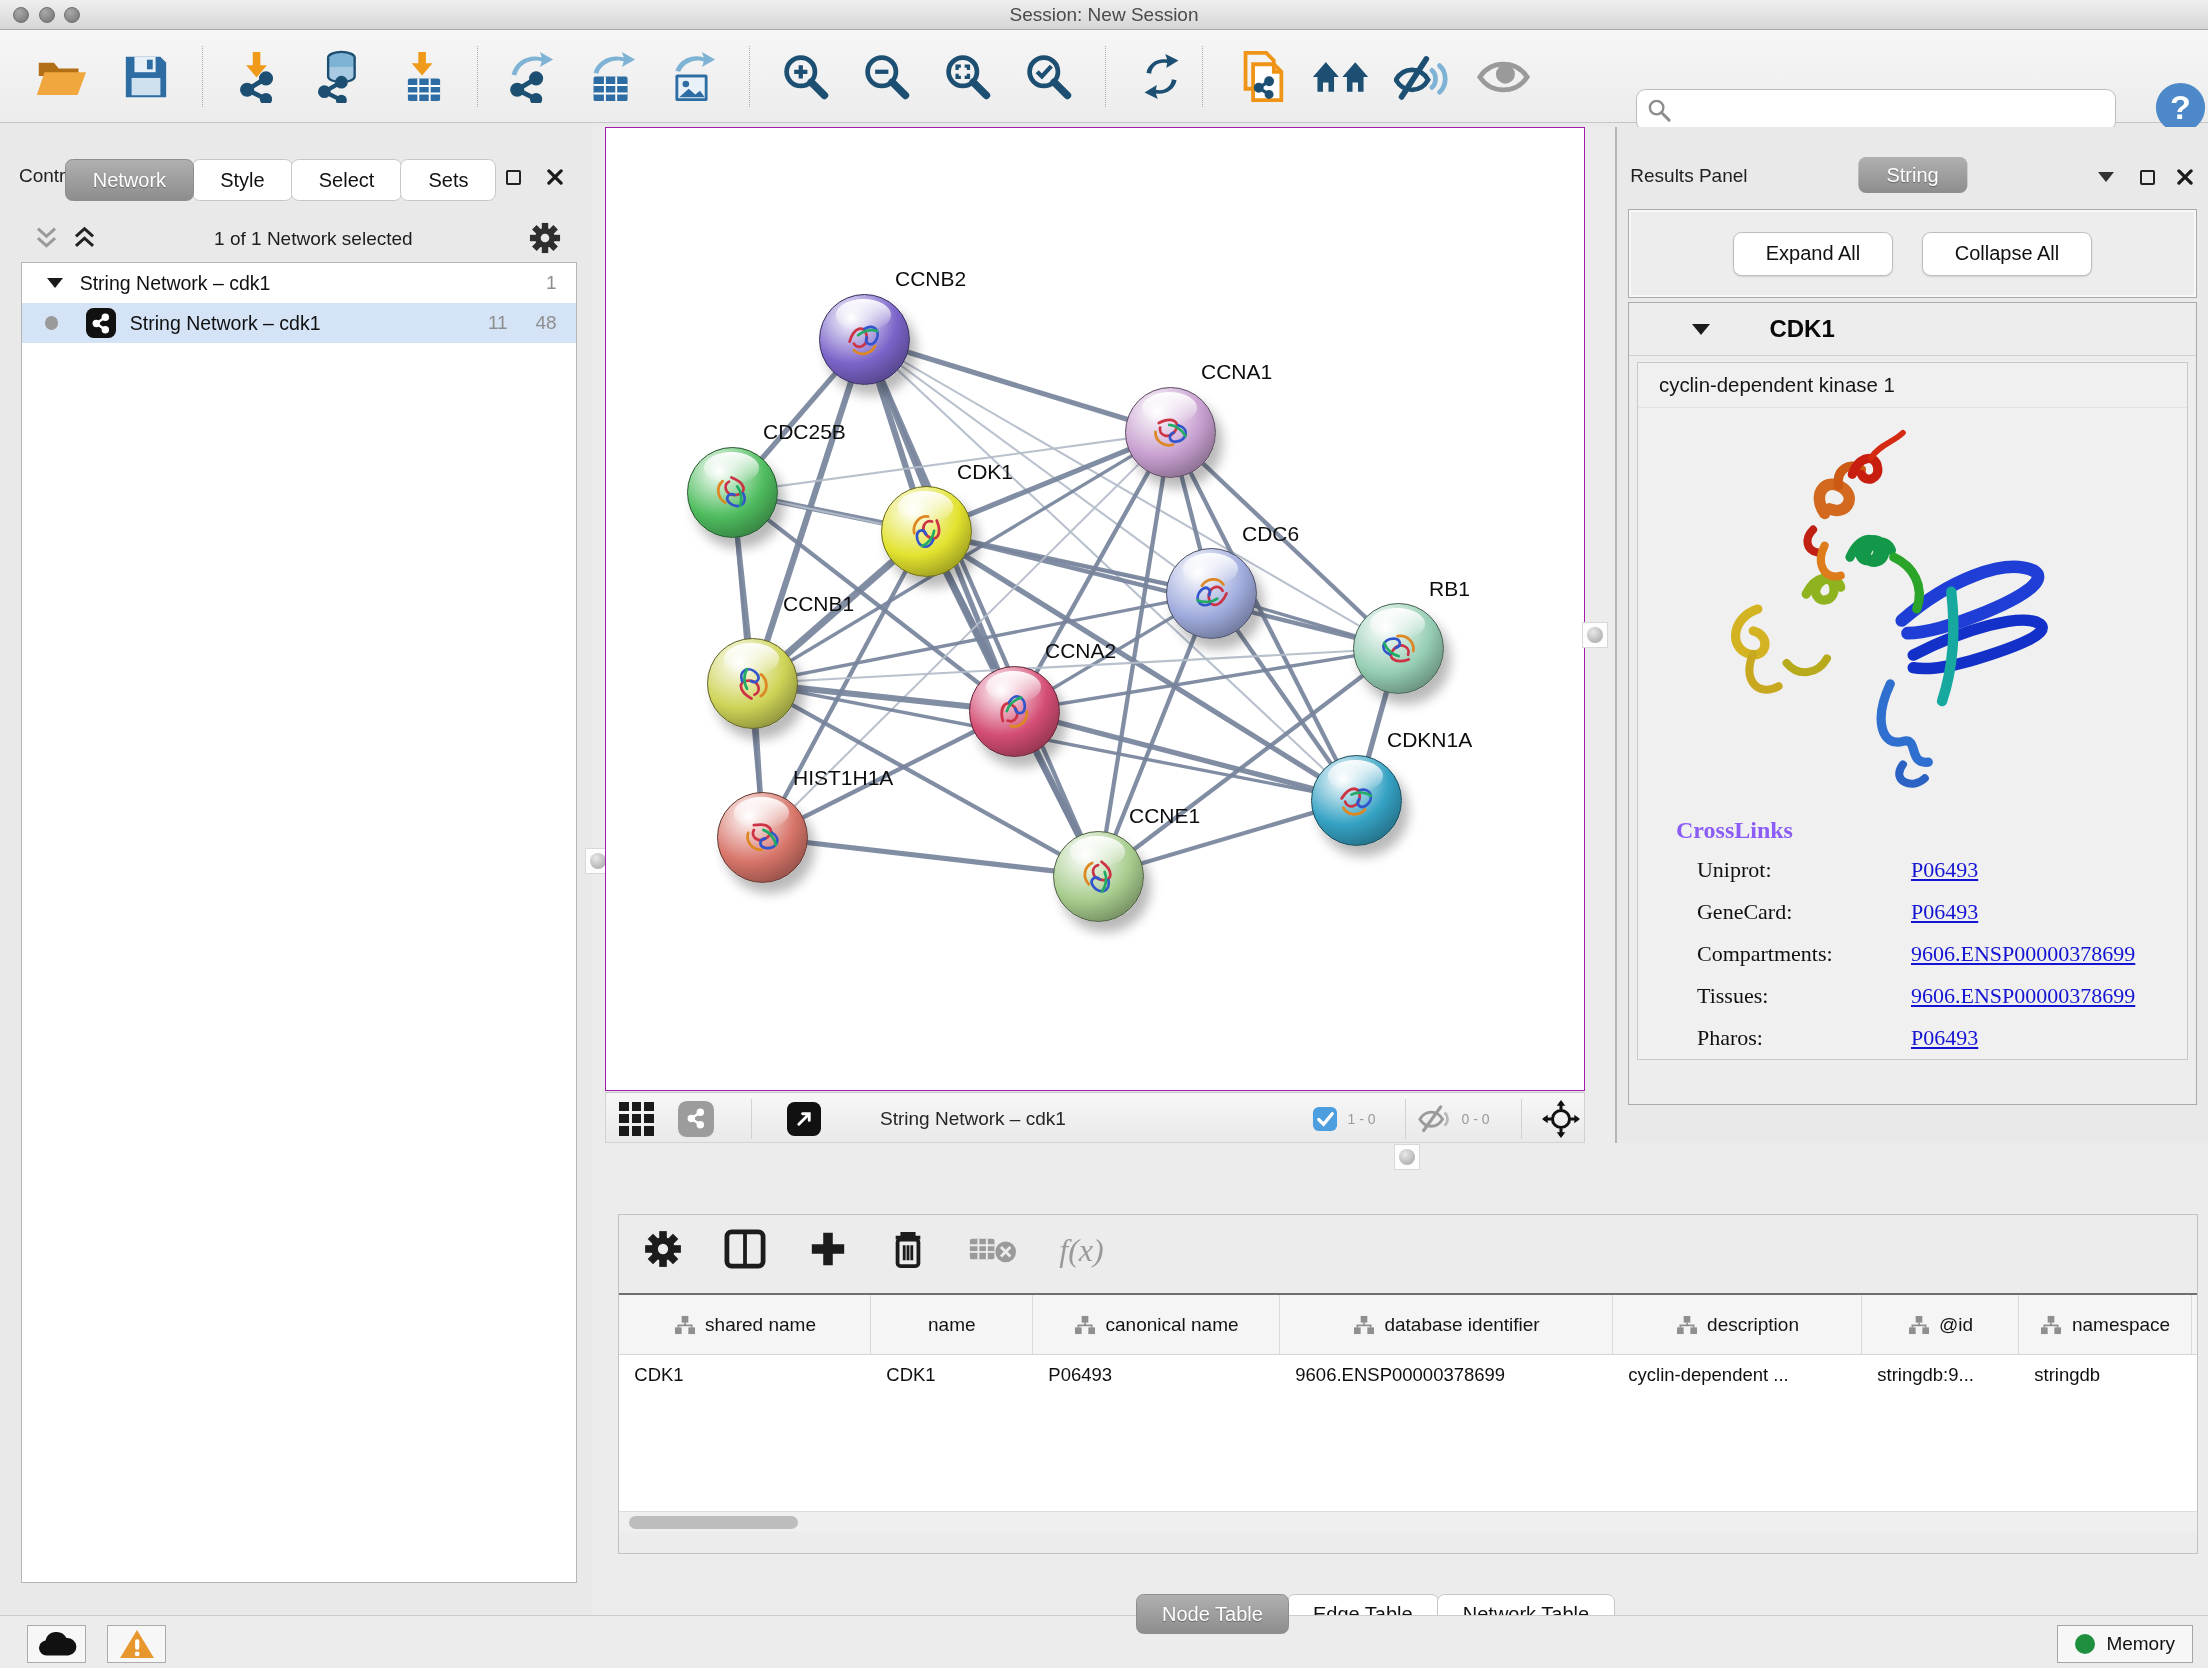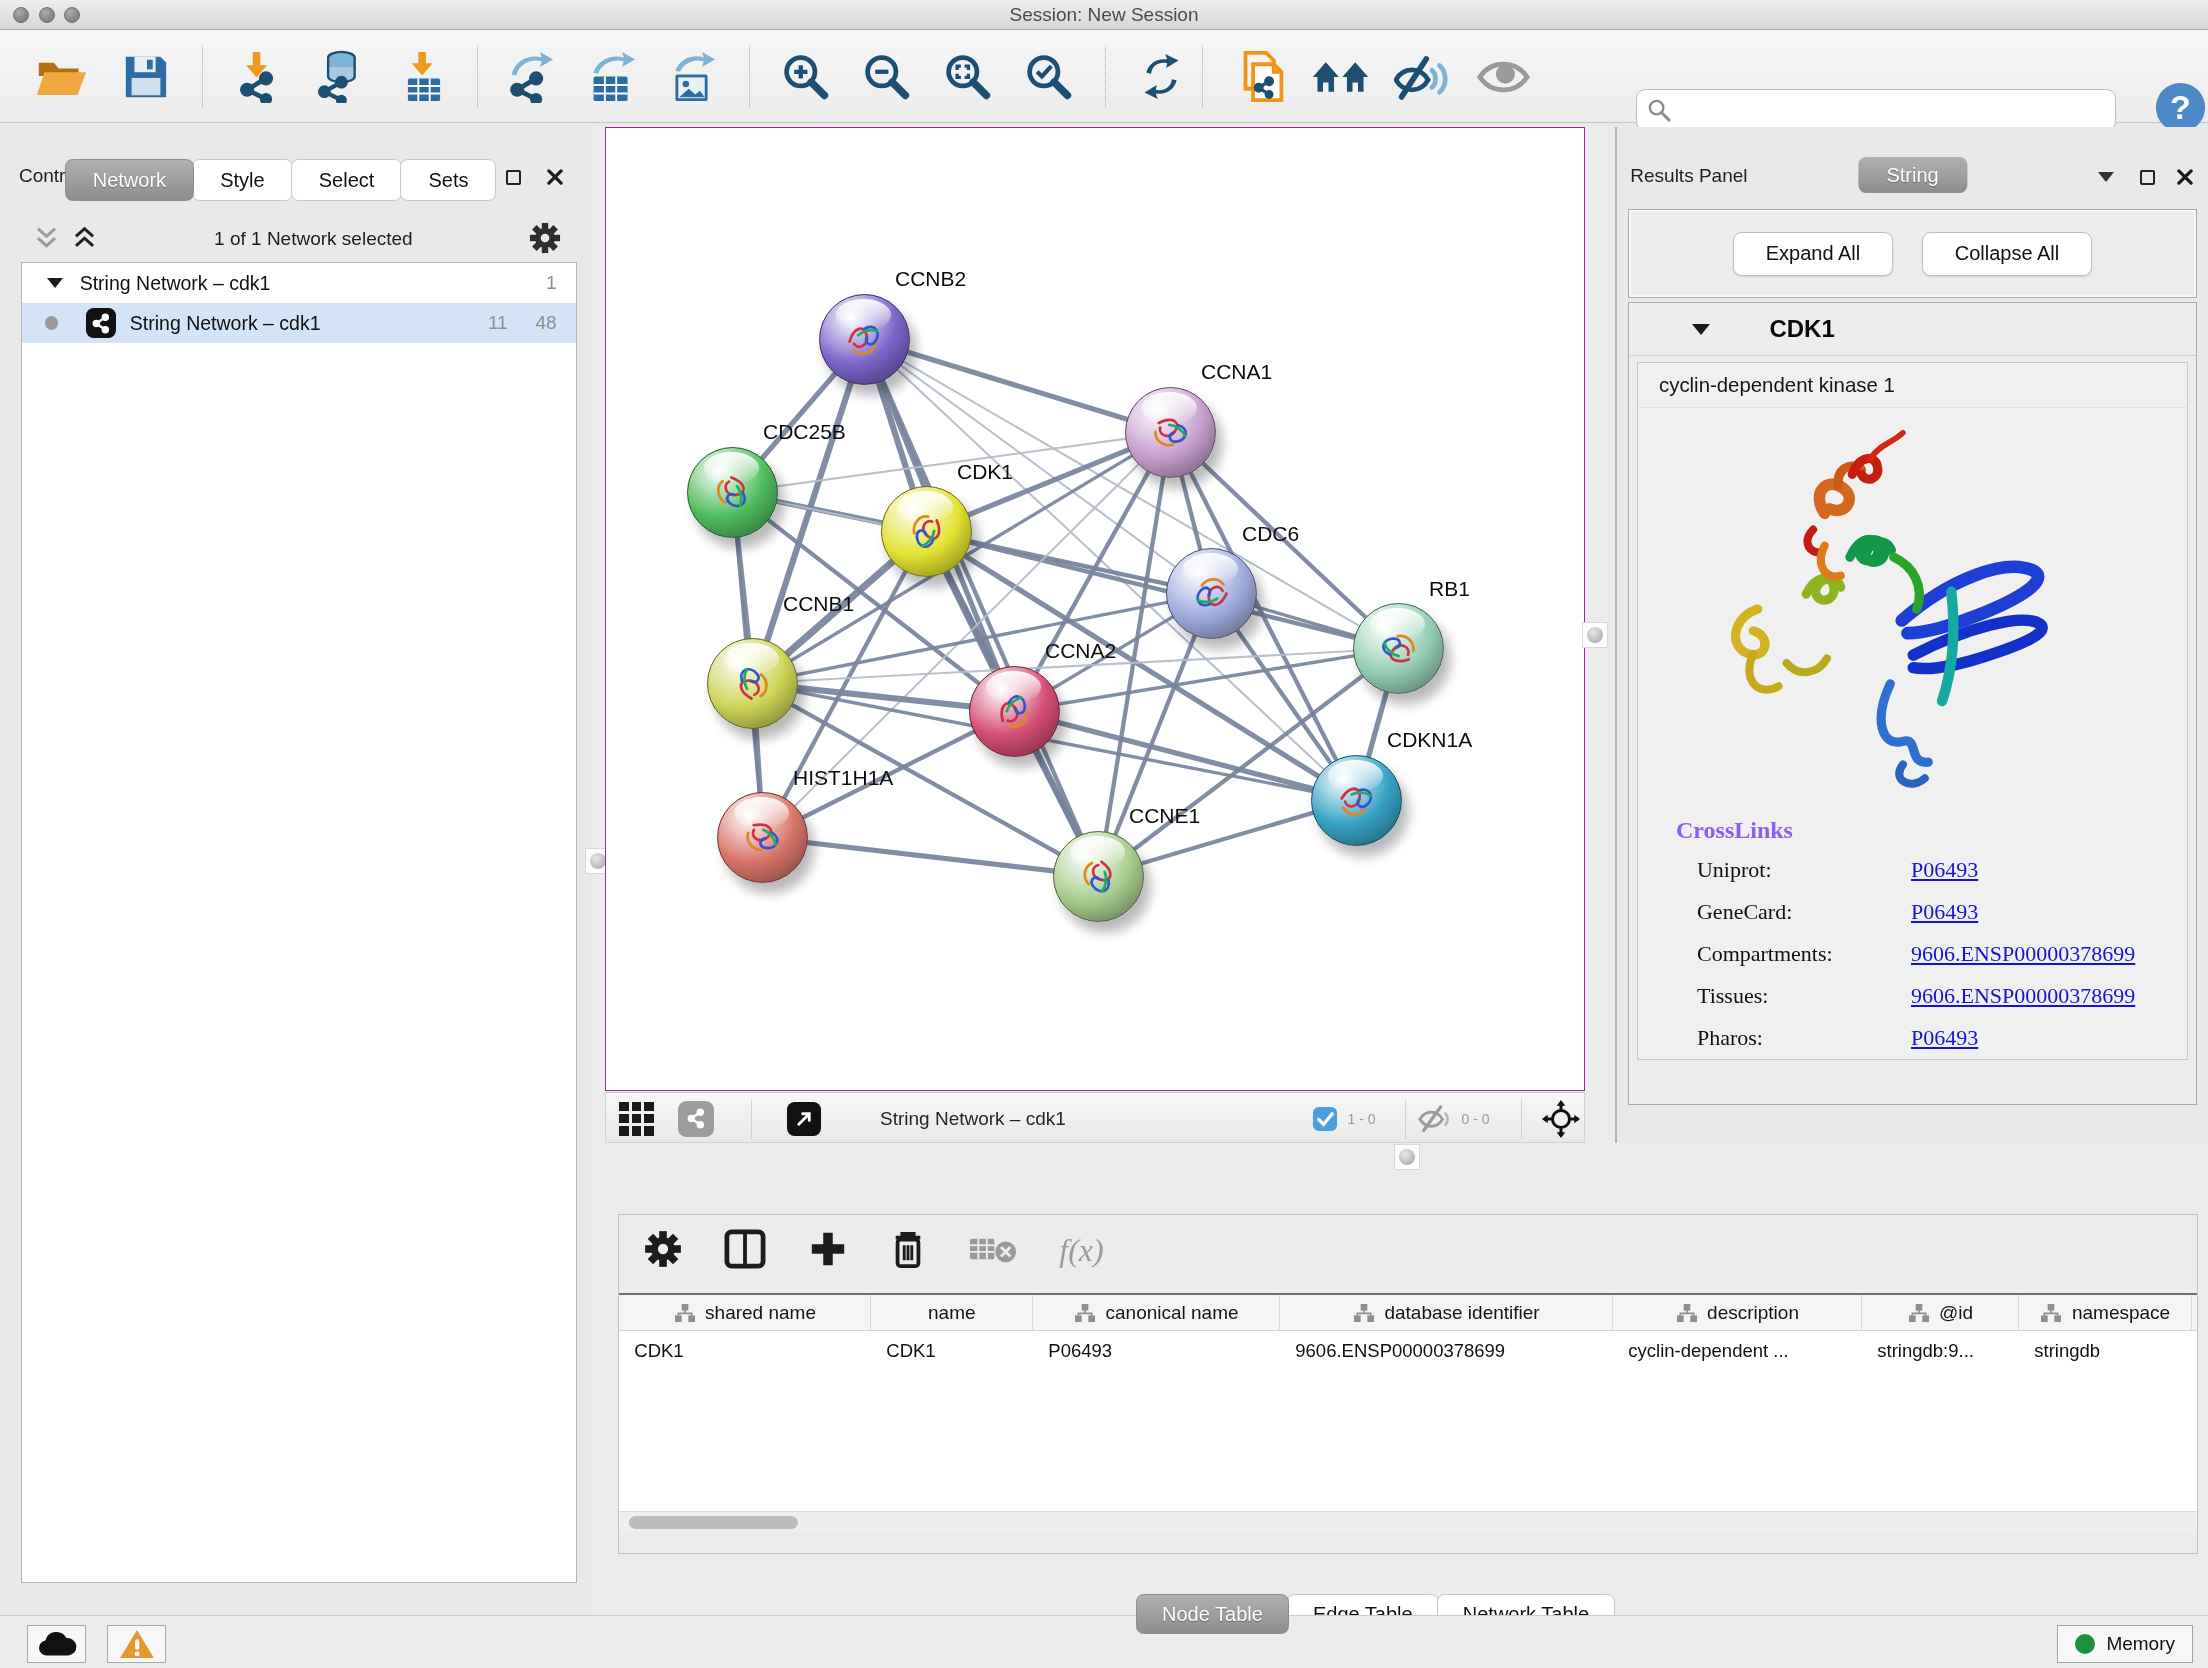--- a/index.html
+++ b/index.html
@@ -119,21 +119,21 @@
   .cl-link { text-decoration:underline; }
 
   
   .table-panel { position:absolute; left:605px; top:1172px; width:1604px; height:443px; background:#ececec; }
   .tp-box { position:absolute; left:13.3px; right:11.4px; top:42px; bottom:61px; background:#ececec;
     border:1px solid #c2c2c2; }
   .tp-toolbar { height:70px; display:flex; align-items:center; gap:42px; padding-left:25px; }
   .fx { font-family:"Liberation Serif", serif; font-style:italic; font-size:32px; color:#9a9a9a; }
   .ntable { position:absolute; left:0; right:0; top:78px; bottom:21px; background:#ffffff;
     border-top:2.9px solid #6e6e6e; overflow:hidden; }
-  .thead { display:flex; height:36px; background:#f5f5f5; border-bottom:1px solid #d5d5d5; }
+  .thead { display:flex; height:60px; background:#f5f5f5; border-bottom:1px solid #d5d5d5; }
   .th { display:flex; align-items:center; justify-content:center; gap:9.5px; font-size:19px; color:#141414;
     border-right:1px solid #dadada; flex:none; }
   .trow { display:flex; height:40px; }
   .td { display:flex; align-items:center; padding-left:15px; font-size:18.5px; color:#101010; flex:none; }
   .hscroll { position:absolute; left:0; right:0; bottom:0; height:21px; background:#efefef;
     border-top:1px solid #dcdcdc; }
   .hscroll i { position:absolute; left:9.5px; top:3.8px; width:169px; height:13.3px; background:#bdbdbd;
     border-radius:7.6px; }
   .bottom-tabs { position:absolute; top:381px; left:531px; display:flex;margin-top:41px; }
   .bt-tab { height:40px; padding:0 25px; display:flex; align-items:center; font-size:20px; background:#fff;

